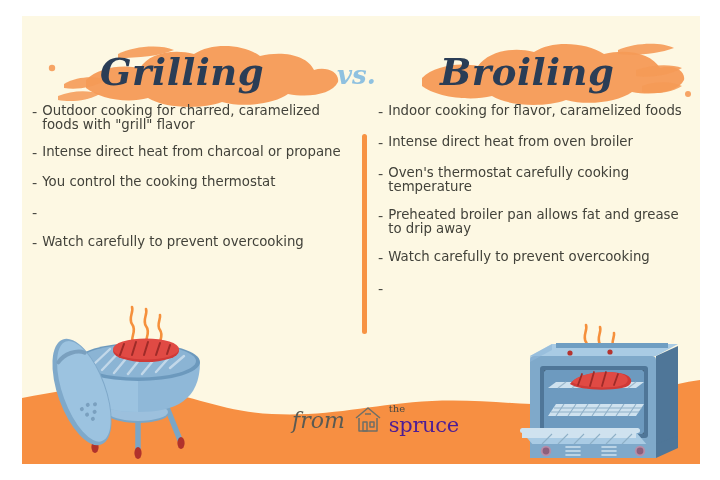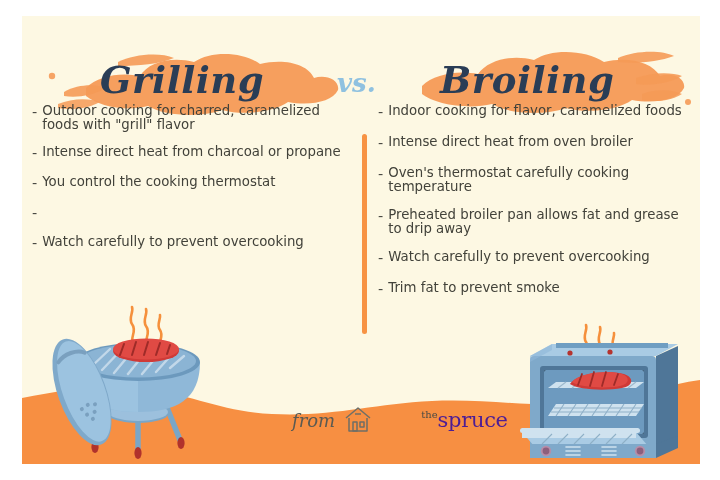--- a/index.html
+++ b/index.html
@@ -30,21 +30,21 @@
     left: 0;
     bottom: 0;
     width: 678px;
     height: 110px;
   }
 
   
   .title-band {
     position: absolute;
     left: 0;
-    top: 16px;
+    top: 8px;
     width: 606px;
     height: 92px;
   }
   .flames-svg {
     position: absolute;
     left: 0;
     top: 0;
   }
   .title-word {
     position: absolute;
@@ -121,29 +121,29 @@
     position: absolute;
     left: 270px;
     top: 384px;
     display: flex;
     align-items: center;
     height: 40px;
   }
   .logo-from {
     font-family: "DejaVu Serif", serif;
     font-style: italic;
-    font-size: 18px;
+    font-size: 22px;
     color: #5a5a52;
     margin-right: 8px;
   }
   .logo-house { margin-right: 6px; }
   .logo-words {
     display: flex;
+    flex-direction: column;
     line-height: 1;
-    margin-left: 42px;
   }
   .logo-the {
     font-family: "DejaVu Serif", serif;
     font-size: 10px;
     color: #4a4a44;
     margin-bottom: 1px;
   }
   .logo-spruce {
     font-family: "DejaVu Serif", serif;
     font-size: 21px;
@@ -233,21 +233,20 @@
     <div class="bullet">
       <span class="bullet-dash">-</span>
       <span class="bullet-text">Preheated broiler pan allows fat and grease to drip away</span>
     </div>
     <div class="bullet">
       <span class="bullet-dash">-</span>
       <span class="bullet-text">Watch carefully to prevent overcooking</span>
     </div>
     <div class="bullet">
       <span class="bullet-dash">-</span>
-      <span class="bullet-text">Trim fat to prevent smoke</span>
     </div>
   </div>
 
   <svg class="illo" id="grill-illo" width="190" height="160" viewBox="0 0 190 160">
 
     <g fill="none" stroke="#f5903c" stroke-width="2.6" stroke-linecap="round">
       <path d="M94,42 C88,34 98,28 92,20 C88,14 94,8 92,3"></path>
       <path d="M108,44 C102,36 112,30 106,22 C102,16 108,10 106,5"></path>
       <path d="M121,46 C116,39 125,33 120,26 C116,21 121,15 120,11"></path>
     </g>

